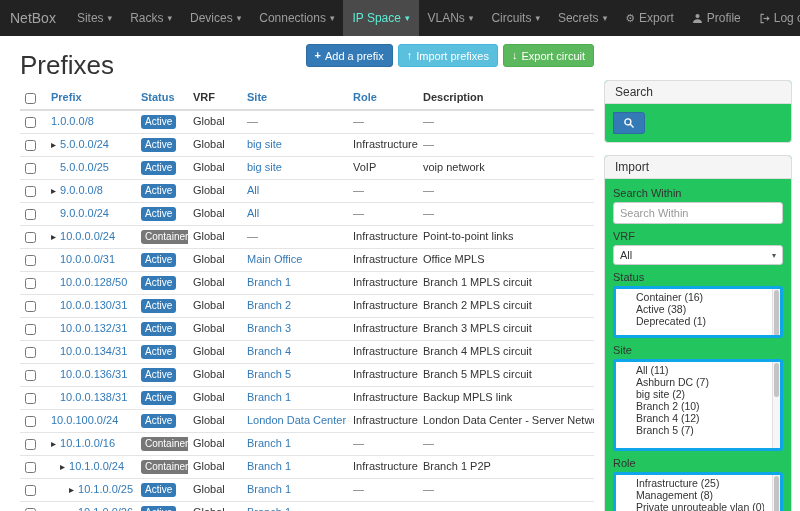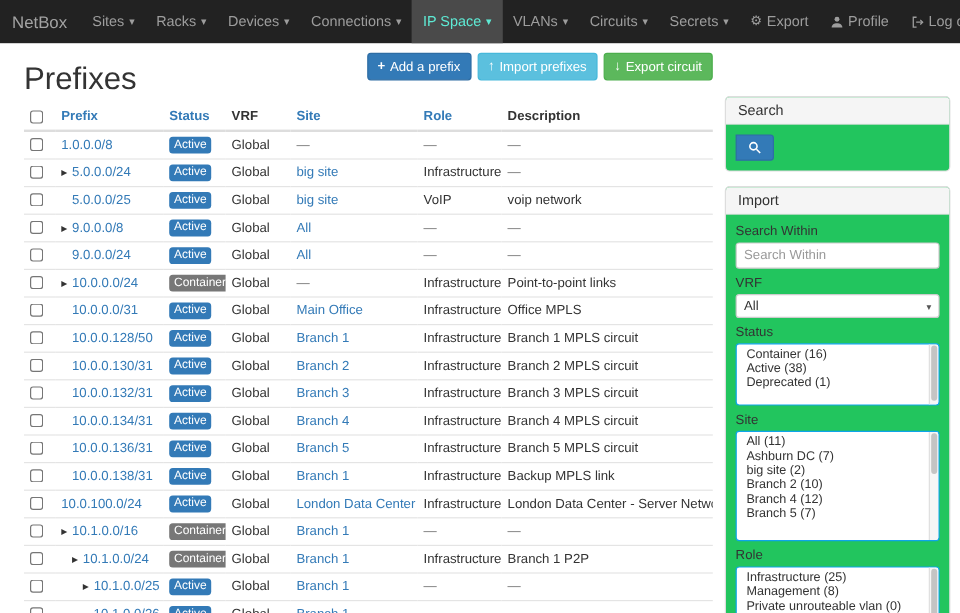--- a/index.html
+++ b/index.html
@@ -55,21 +55,21 @@
   .panel-body { padding: 8px; }
   .input-group { display: flex; }
   .form-input { width: 100%; height: 22px; border: 1px solid #ccc; border-radius: 3px; padding: 0 6px; font-size: 11px; font-family: inherit; color: #333; }
   .form-input::placeholder { color: #999; }
   .input-group .form-input { border-radius: 3px 0 0 3px; border-right: none; flex: 1; min-width: 0; }
   .search-btn { width: 32px; height: 22px; background: #337ab7; border: 1px solid #2e6da4; border-radius: 0 3px 3px 0; display: flex; align-items: center; justify-content: center; cursor: pointer; padding: 0; }
   .f-label { font-size: 11px; margin: 6px 0 2px; color: #333; line-height: 13px; }
   .panel-body > .f-label:first-child { margin-top: 0; }
   .fselect { height: 20px; border: 1px solid #ccc; border-radius: 3px; display: flex; align-items: center; justify-content: space-between; padding: 0 6px; font-size: 11px; background: #fff; cursor: pointer; }
   .sel-caret { font-size: 8px; color: #555; }
-  .listbox { position: relative; border: 1px solid #0ea5e9; border-radius: 3px; overflow: hidden; padding: 2px 4px; background: #fff; }
+  .listbox { position: relative; border: 3px solid #0ea5e9; border-radius: 3px; overflow: hidden; padding: 2px 16px; background: #fff; }
   .opt { font-size: 10.5px; line-height: 12px; padding: 0 12px 0 4px; white-space: nowrap; overflow: hidden; cursor: default; }
   .sbar { position: absolute; top: 0; right: 0; bottom: 0; width: 8px; background: #f6f6f6; border-left: 1px solid #e0e0e0; }
   .sthumb { margin: 1px; width: 5px; background: #c4c4c4; border-radius: 3px; }
 </style>
 </head>
 <body>
 
 <nav class="navbar">
   <span class="brand">NetBox</span>
   <div class="nav-menu">

